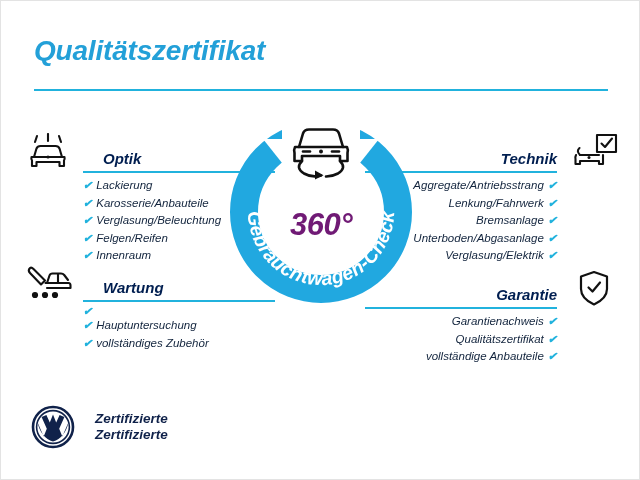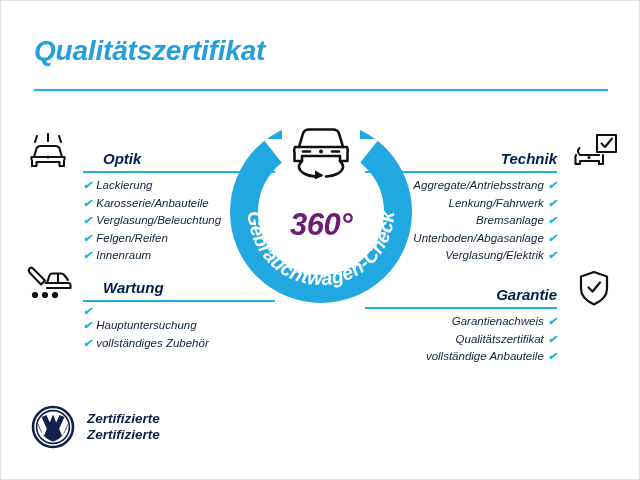--- a/index.html
+++ b/index.html
@@ -143,21 +143,21 @@
     letter-spacing: -0.5px;
   }
 
   
   .footer {
     position: absolute;
     left: 30px;
     top: 404px;
     display: flex;
     align-items: center;
-    gap: 12px;
+    gap: 20px;
   }
   .vw-mark { width: 44px; height: 44px; }
   .vw-mark svg { display: block; width: 100%; height: 100%; }
   .footer-text {
     font-size: 13.5px;
     font-weight: bold;
     color: #10224a;
     line-height: 16px;
     white-space: nowrap;
   }

